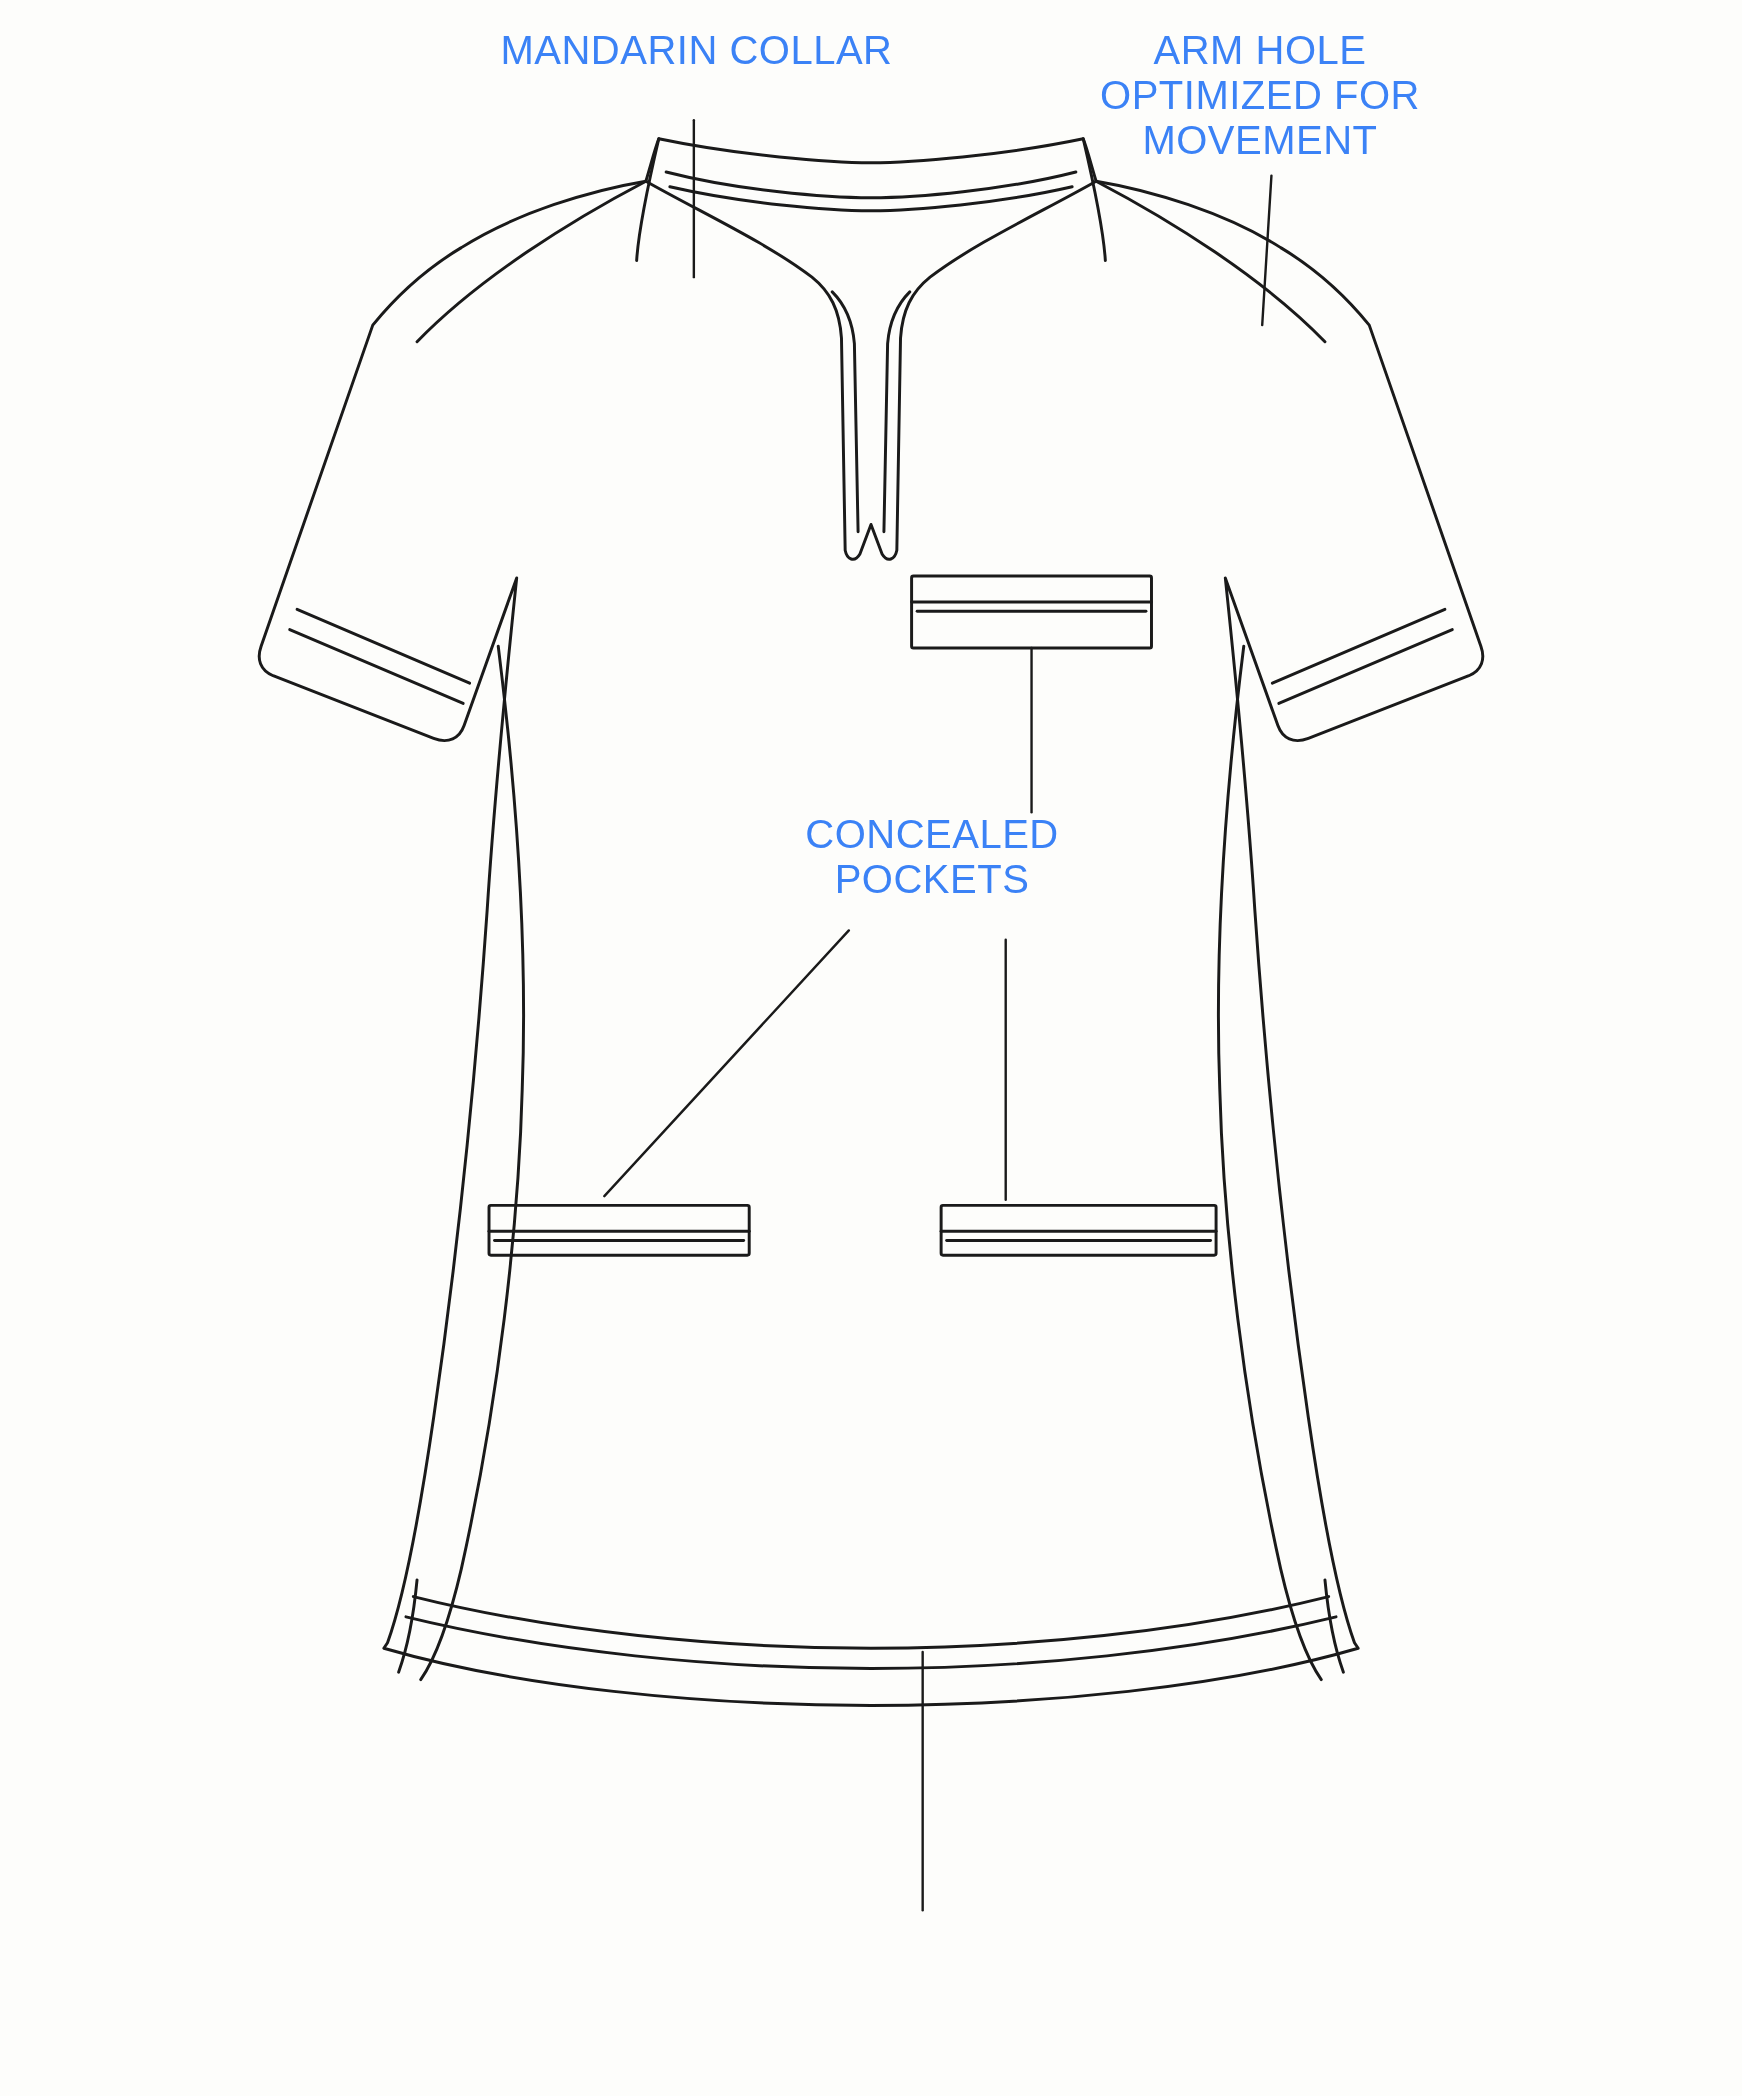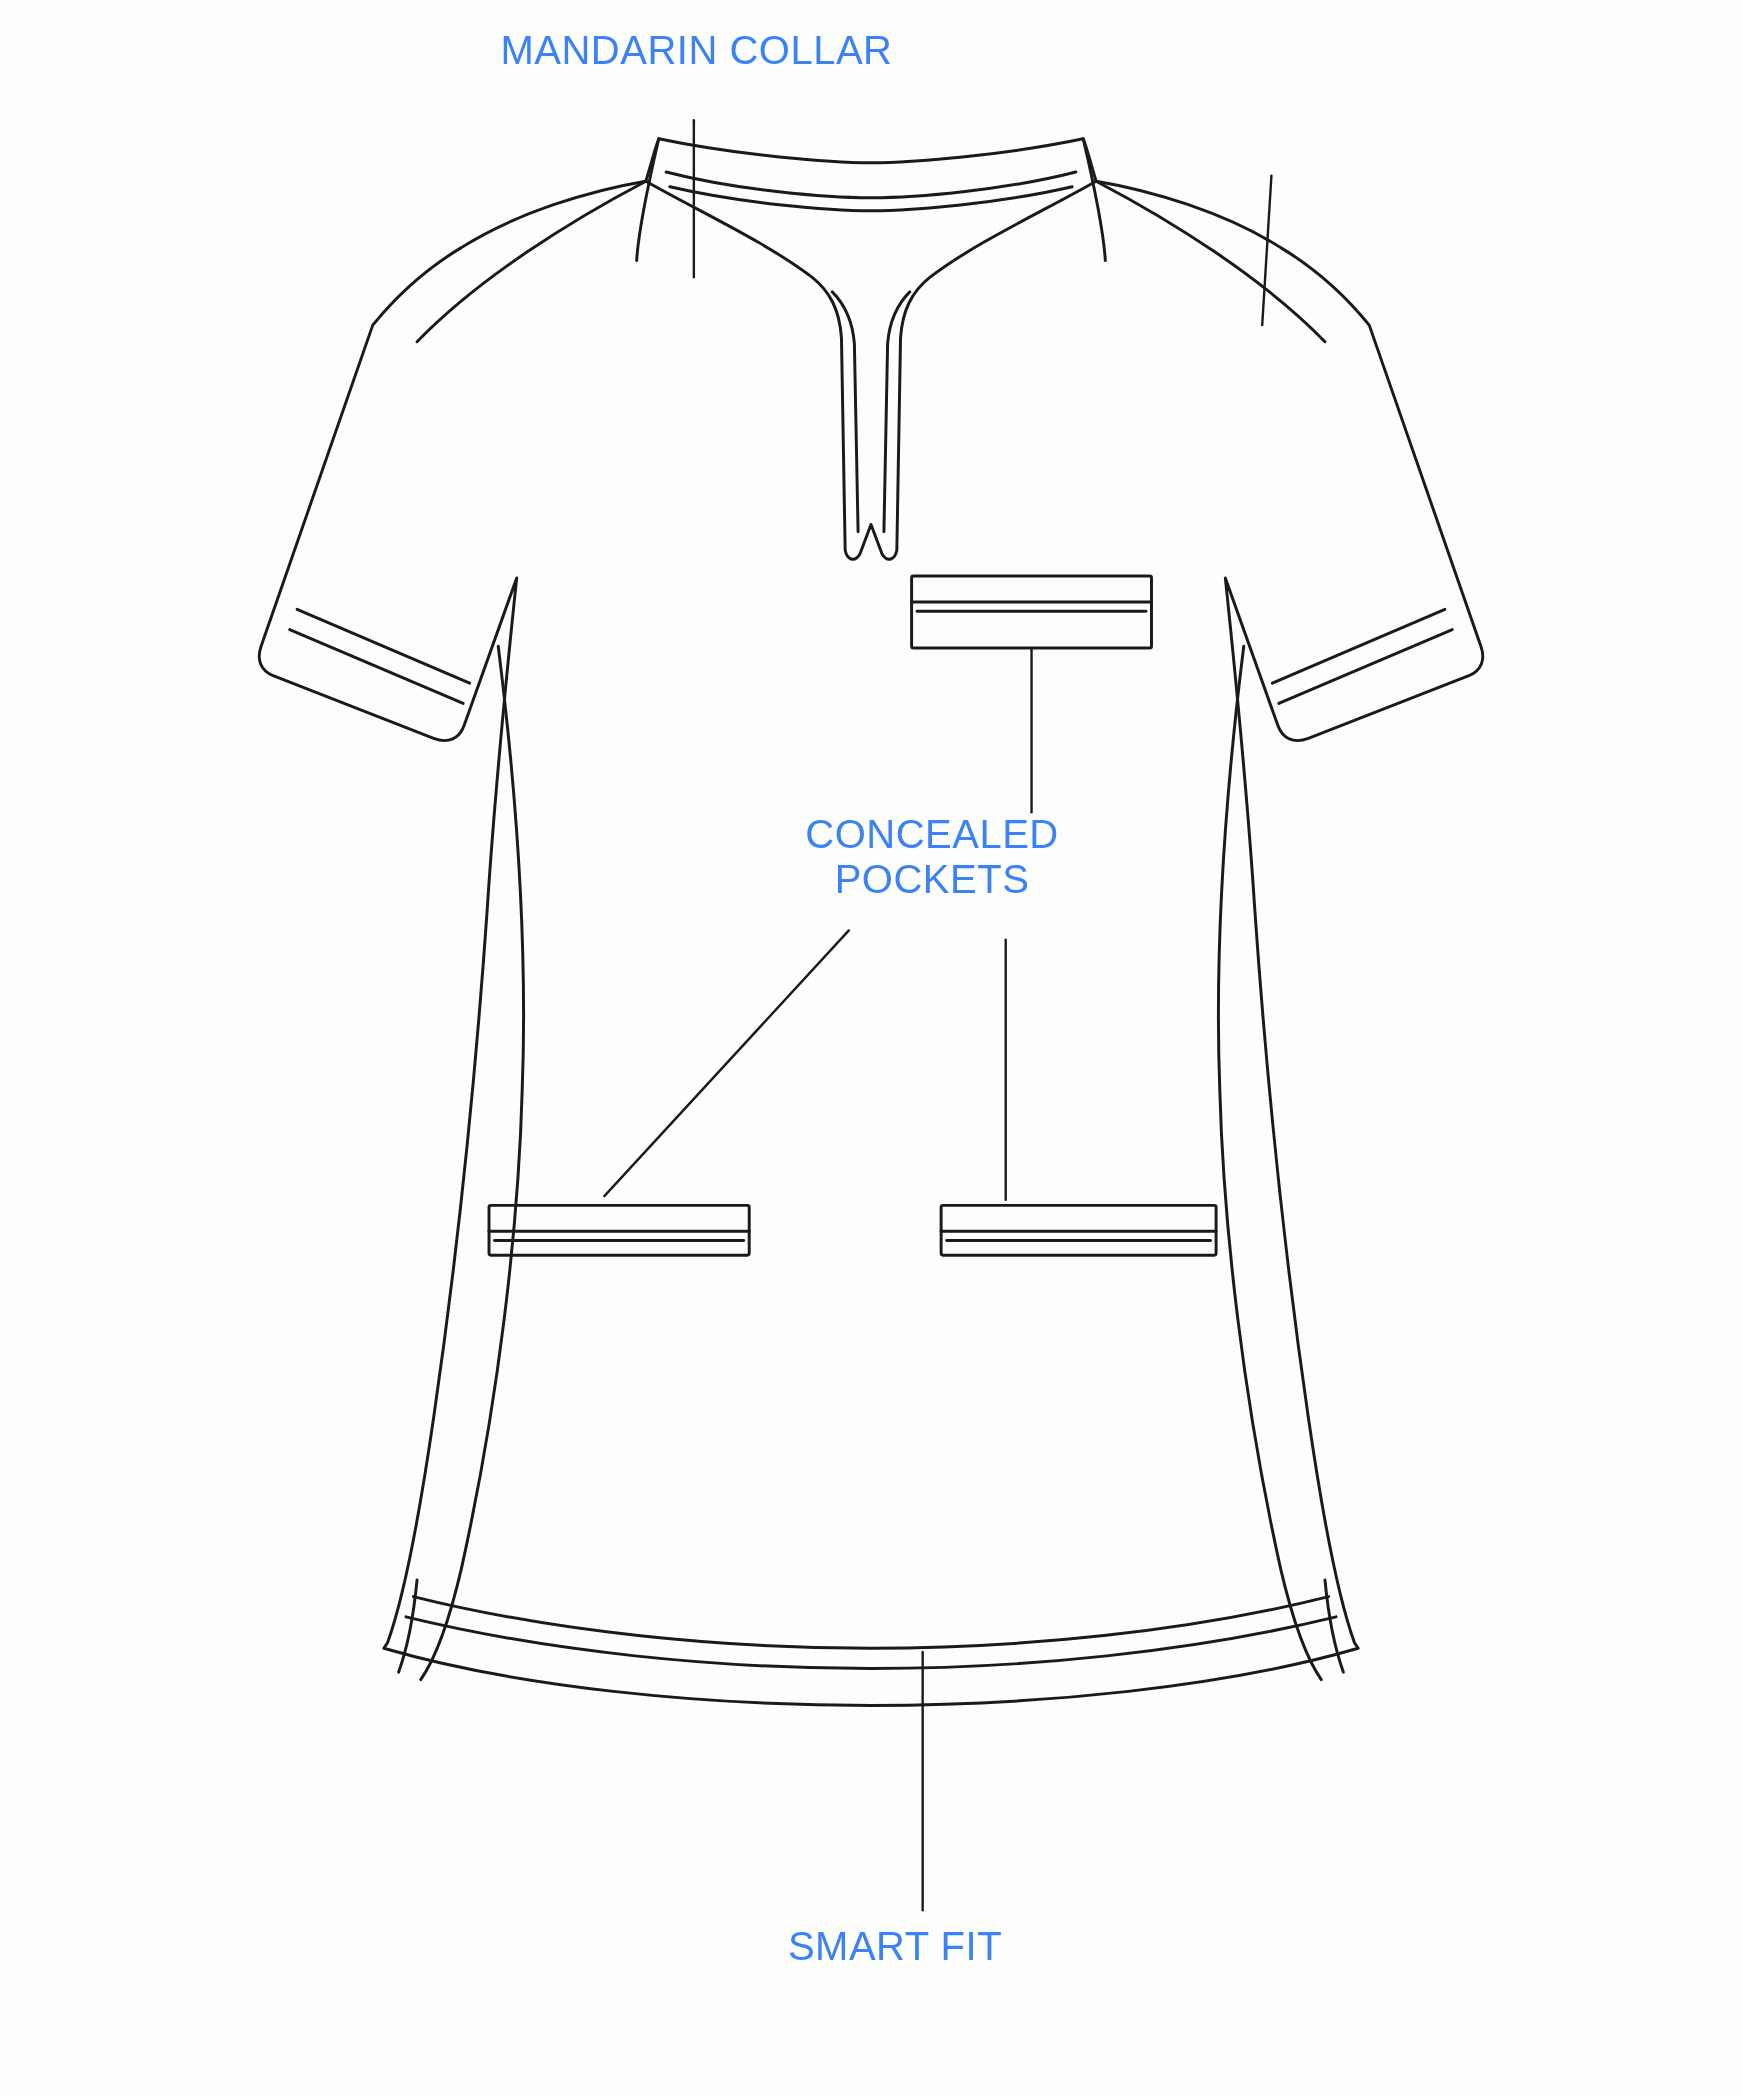--- a/index.html
+++ b/index.html
@@ -188,20 +188,22 @@
       <line x1="1378" y1="190" x2="1368" y2="352" stroke-width="2.6"></line>
       <line x1="1118" y1="702" x2="1118" y2="880" stroke-width="2.6"></line>
       <line x1="920" y1="1008" x2="655" y2="1296" stroke-width="2.6"></line>
       <line x1="1090" y1="1018" x2="1090" y2="1300" stroke-width="2.6"></line>
       <line x1="1000" y1="1790" x2="1000" y2="2070" stroke-width="2.6"></line>
     </g>
   </svg>
 
   <div class="callout" id="label-collar">MANDARIN COLLAR</div>
 
+  <div class="callout" id="label-armhole">ARM HOLE
+OPTIMIZED FOR
+MOVEMENT</div>
 
   <div class="callout" id="label-pockets">CONCEALED
 POCKETS</div>
 
-  <div class="callout" id="label-fit">SMART FIT</div>
 
 </div>
 
 
 </body></html>

